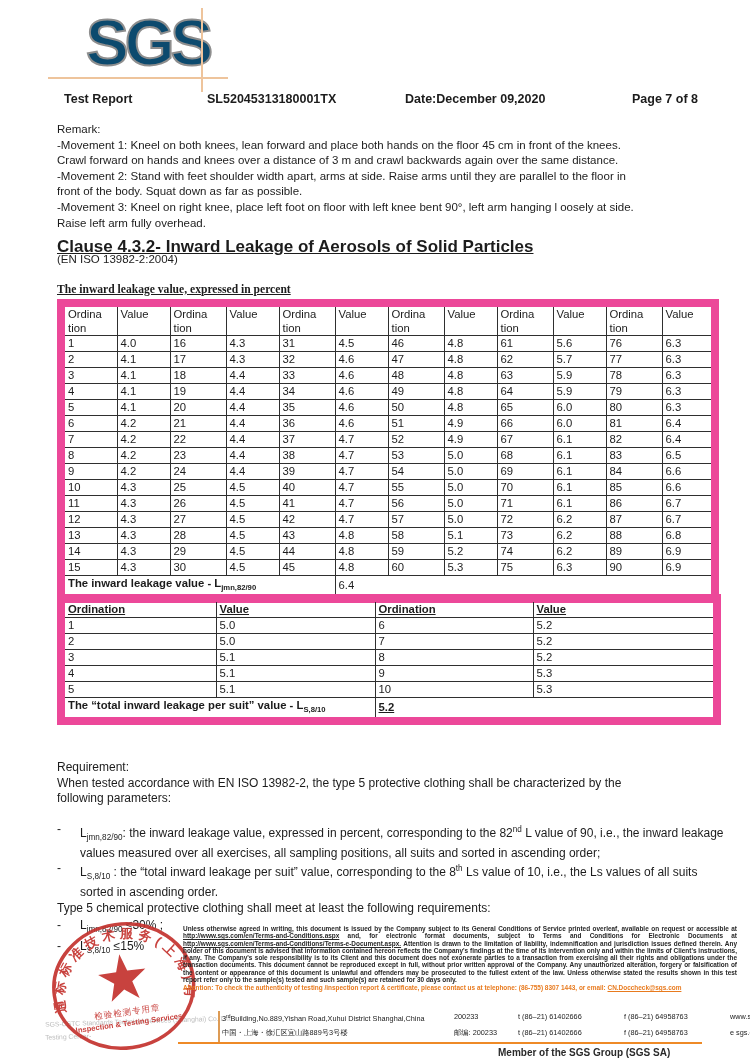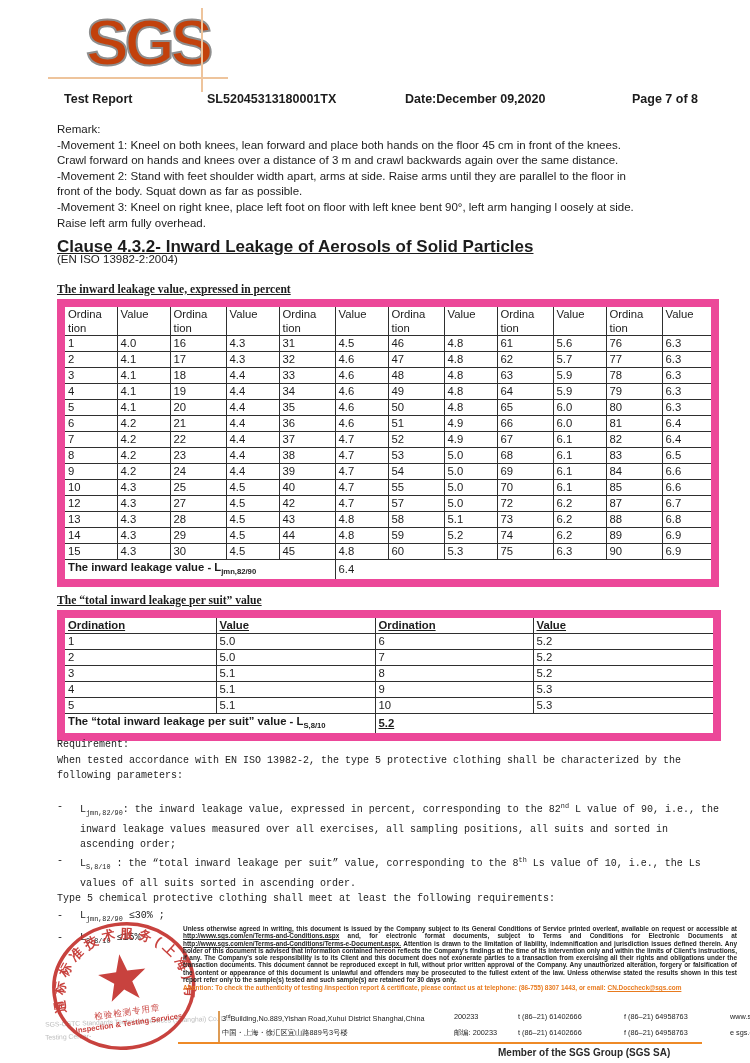--- a/index.html
+++ b/index.html
@@ -2,21 +2,21 @@
 <html><head>
 <meta charset="utf-8">
 <style>
   * { margin:0; padding:0; box-sizing:border-box; }
   body { background:#e8e8e8; font-family:"Liberation Sans", sans-serif; }
   .page { position:relative; width:750px; height:1063px; background:#ffffff; margin:0 auto;
           overflow:hidden; color:#1c1c1c; }
 
   
   .sgs-logo { position:absolute; left:86px; top:6px; font-size:64px; font-weight:bold;
-              color:#c2410c; letter-spacing:-4px; -webkit-text-stroke:2px #8e8e8e; }
+              color:#0c4a6e; letter-spacing:-4px; -webkit-text-stroke:2px #8e8e8e; }
   .cross-h { position:absolute; left:48px; top:77px; width:180px; height:2px; background:#eec49c; }
   .cross-v { position:absolute; left:201px; top:8px; width:2px; height:84px; background:#eec49c; }
   .hdr { position:absolute; top:92px; font-size:12.5px; font-weight:bold; white-space:nowrap;margin-left:7px; }
   .hdr.t1 { left:57px; } .hdr.t2 { left:200px; } .hdr.t3 { left:398px; } .hdr.t4 { left:625px; }
 
   
   .remark { position:absolute; left:57px; top:122px; width:672px; font-size:11.5px;
             line-height:15.6px; white-space:pre-line; }
   .clause-title { position:absolute; left:57px; top:237px; font-size:17px; font-weight:bold;
                   text-decoration:underline; }
@@ -30,21 +30,21 @@
   td, th { border:1px solid #2f2f2f; font-size:11.3px; font-weight:normal; text-align:left;
            padding:0 0 0 3px; height:16px; line-height:15px; overflow:hidden; white-space:nowrap; }
   table { border:8px solid #ec4899; }
   thead th.wrap { height:30px; vertical-align:top; white-space:pre-line; line-height:14px; }
   .sum-label { font-weight:bold; }
   .t2 thead th span { text-decoration:underline; font-weight:bold; }
   .sum-val-u { font-weight:bold; text-decoration:underline; }
   sub { font-size:68%; } sup { font-size:68%; }
 
   
-  .req { position:absolute; left:57px; top:737px; width:668px; font-size:10px; line-height:15.6px;font-family:Liberation Mono, monospace; }
+  .req { position:absolute; left:57px; top:760px; width:668px; font-size:12px; line-height:15.6px; }
   .req .pre { white-space:pre-line; }
   .req .gap { height:15px; }
   .bullet { display:flex; }
   .bullet .dash { width:23px; flex:0 0 23px; }
   .bullet .btxt { flex:1; }
   .bullet.short { line-height:17.5px; }
 
   
   .legal { position:absolute; left:183px; top:925px; width:554px; font-size:6.45px;
            line-height:7.3px; text-align:justify; font-weight:bold; color:#262626; }
@@ -258,20 +258,34 @@
             <td>40</td>
             <td>4.7</td>
             <td>55</td>
             <td>5.0</td>
             <td>70</td>
             <td>6.1</td>
             <td>85</td>
             <td>6.6</td>
           </tr>
           <tr>
+            <td>11</td>
+            <td>4.3</td>
+            <td>26</td>
+            <td>4.5</td>
+            <td>41</td>
+            <td>4.7</td>
+            <td>56</td>
+            <td>5.0</td>
+            <td>71</td>
+            <td>6.1</td>
+            <td>86</td>
+            <td>6.7</td>
+          </tr>
+          <tr>
             <td>12</td>
             <td>4.3</td>
             <td>27</td>
             <td>4.5</td>
             <td>42</td>
             <td>4.7</td>
             <td>57</td>
             <td>5.0</td>
             <td>72</td>
             <td>6.2</td>
@@ -324,21 +338,20 @@
       <tbody>
         <tr>
           <td class="sum-label" colspan="5"><span>The inward leakage value - L</span><sub>jmn,82/90</sub></td>
           <td colspan="7">6.4</td>
         </tr>
       </tbody>
     </table>
   </div>
 
   <div class="tbl-wrap2">
-    <div class="tbl-title">The “total inward leakage per suit” value</div>
     <table class="t2">
       <colgroup>
         <col style="width:155px">
           <col style="width:159px">
           <col style="width:158px">
           <col style="width:184px">
       </colgroup>
       <thead>
         <tr>
           <th><span>Ordination</span></th>

